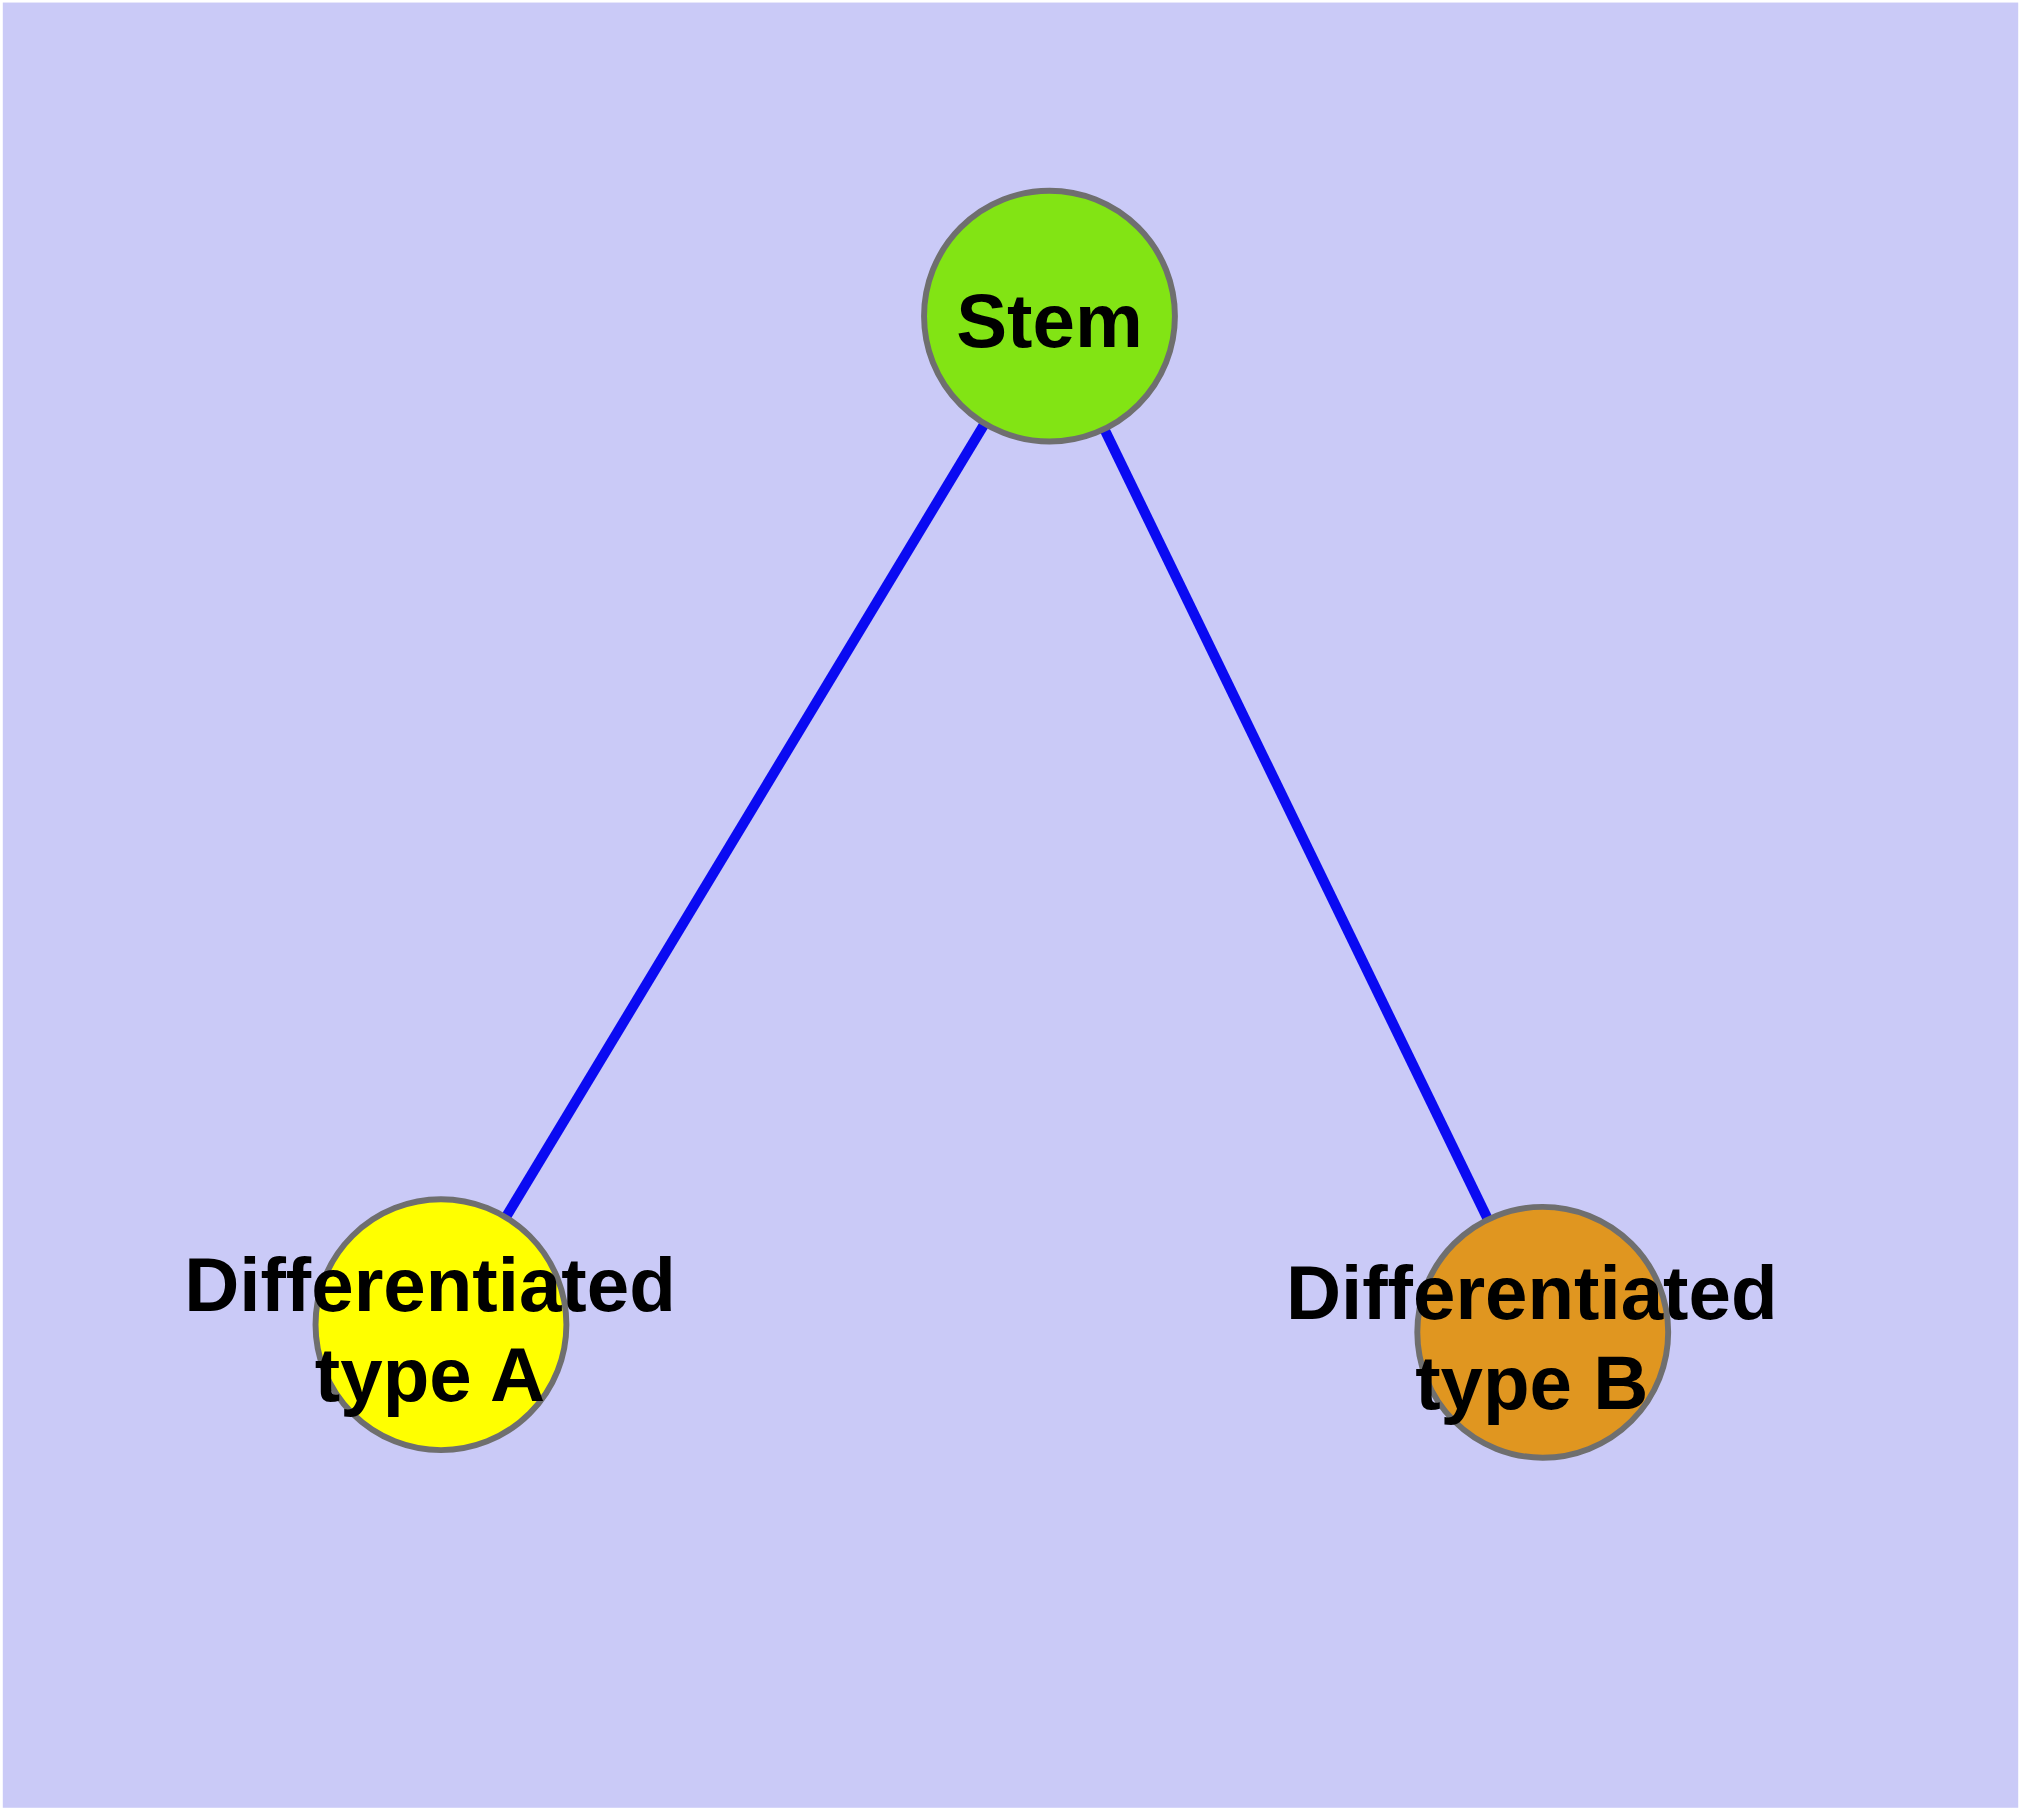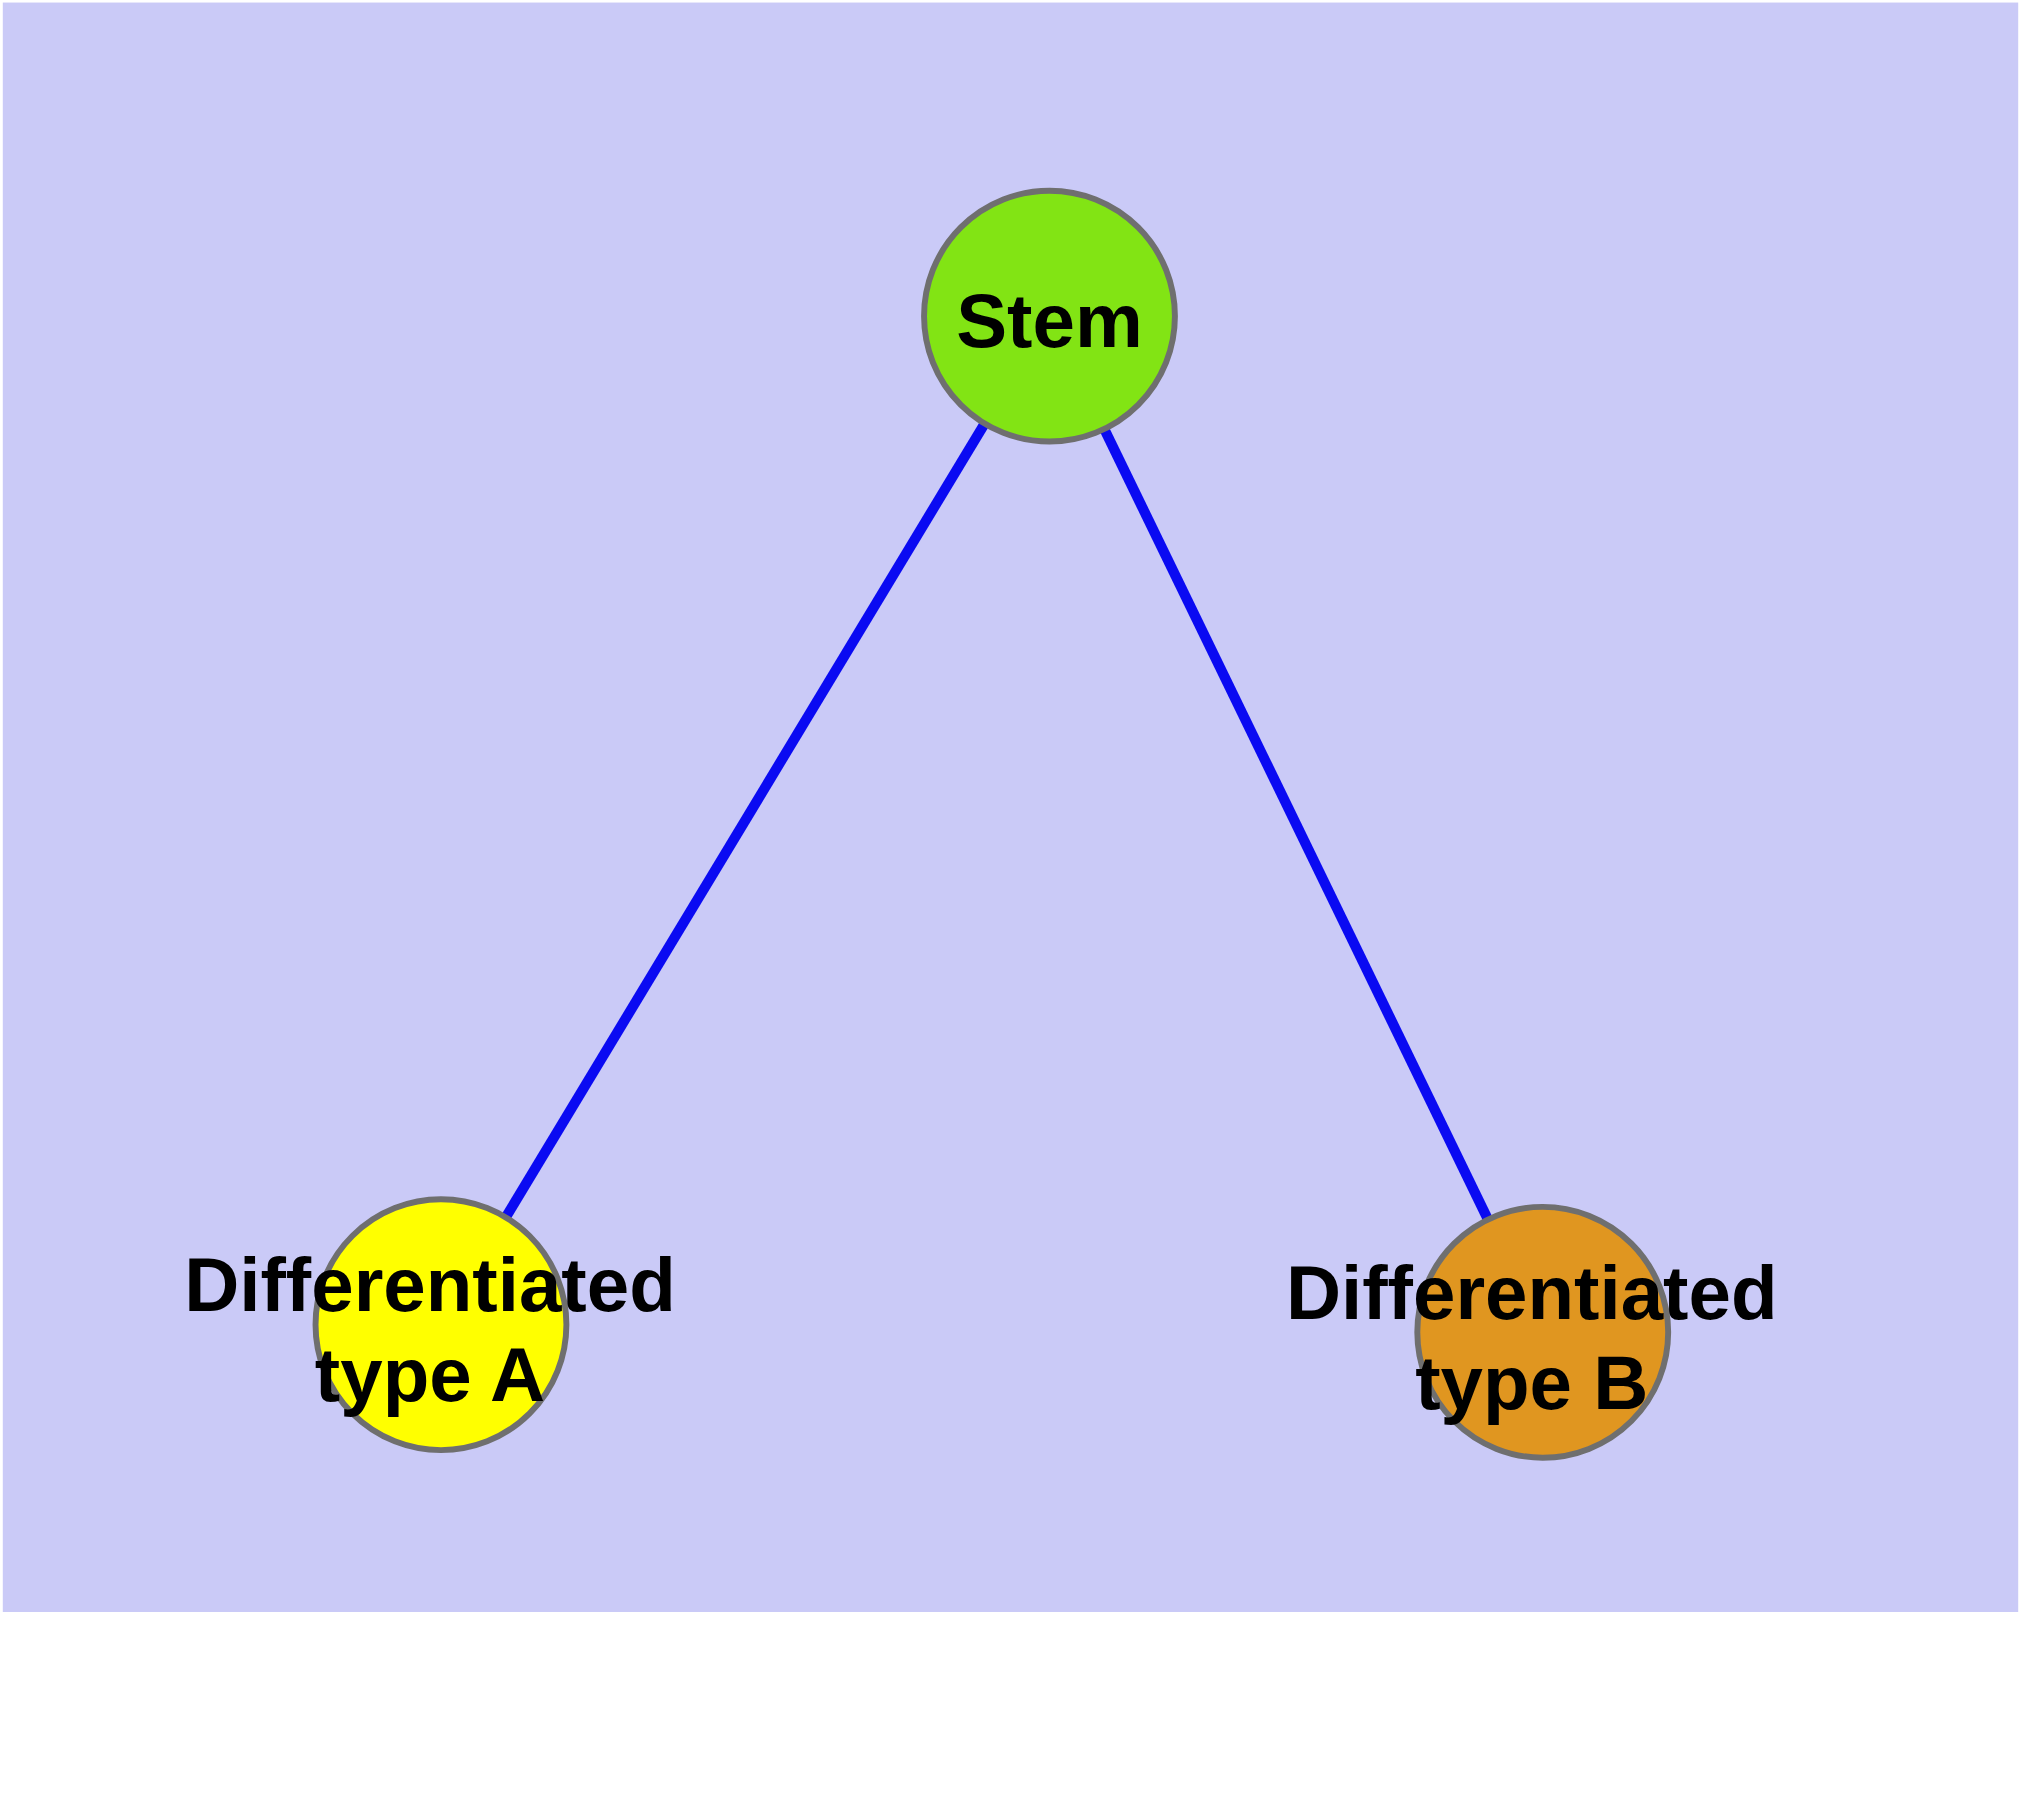--- a/index.html
+++ b/index.html
@@ -3,21 +3,21 @@
 <meta charset="utf-8">
 <style>
   html, body {
     margin: 0;
     padding: 0;
     background: #ffffff;
   }
   .figure {
     position: relative;
     width: 2021px;
-    height: 1612px;
+    height: 1812px;
     background: #ffffff;
     overflow: hidden;
   }
   svg { display: block; }
   .node-label {
     font-family: "Liberation Sans", sans-serif;
     font-weight: bold;
     font-size: 90px;
     fill: #000000;
   }

